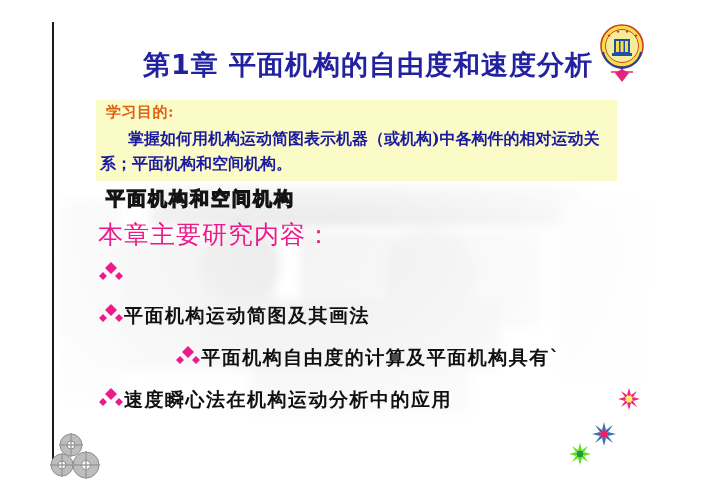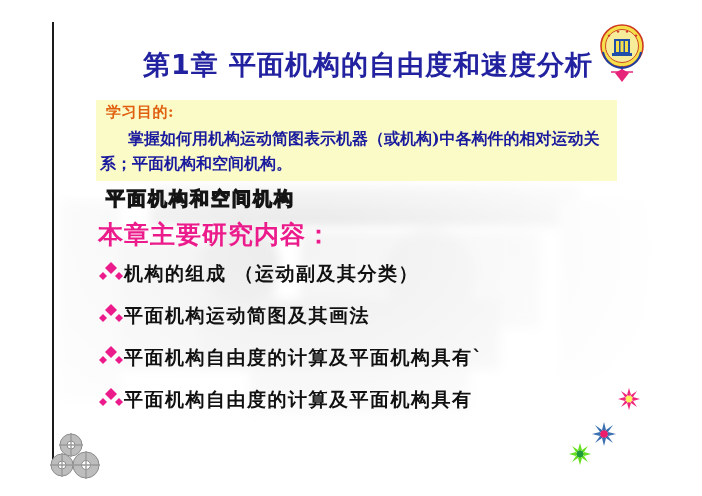--- a/index.html
+++ b/index.html
@@ -106,21 +106,21 @@
     -webkit-text-stroke: 1.2px #141414;
     letter-spacing: 2px;
   }
 
   
   #section-heading {
     position: absolute;
     left: 98px;
     top: 218px;
     font-size: 25px;
-    font-weight: bold;
+    font-weight: normal;
     font-family: "DejaVu Sans", "Liberation Sans", sans-serif;
     color: #ec1b8c;
     letter-spacing: 1px;
   }
 
   
   #bullets {
     position: absolute;
     left: 98px;
     top: 258px;
@@ -220,38 +220,37 @@
     <div class="bullet-row">
       <span class="bullet-marker">
         <svg width="26" height="26" viewBox="0 0 26 26" aria-hidden="true">
           <g fill="#ec1b8c">
             <polygon points="13,2 19,8 13,14 7,8"></polygon>
             <polygon points="5,12 9,16 5,20 1,16"></polygon>
             <polygon points="21,12 25,16 21,20 17,16"></polygon>
           </g>
         </svg>
       </span>
-      <span class="bullet-text">机构的组成 （运动副及其分类）</span>
     </div>
 
     <div class="bullet-row">
       <span class="bullet-marker">
         <svg width="26" height="26" viewBox="0 0 26 26" aria-hidden="true">
           <g fill="#ec1b8c">
             <polygon points="13,2 19,8 13,14 7,8"></polygon>
             <polygon points="5,12 9,16 5,20 1,16"></polygon>
             <polygon points="21,12 25,16 21,20 17,16"></polygon>
           </g>
         </svg>
       </span>
       <span class="bullet-text">平面机构运动简图及其画法</span>
     </div>
 
     <div>
-      <div class="bullet-row" style="margin-bottom:0;">
+      <div class="bullet-row" style="margin-bottom:0;justify-content:center;">
         <span class="bullet-marker">
           <svg width="26" height="26" viewBox="0 0 26 26" aria-hidden="true">
             <g fill="#ec1b8c">
               <polygon points="13,2 19,8 13,14 7,8"></polygon>
               <polygon points="5,12 9,16 5,20 1,16"></polygon>
               <polygon points="21,12 25,16 21,20 17,16"></polygon>
             </g>
           </svg>
         </span>
         <span class="bullet-text">平面机构自由度的计算及平面机构具有`</span>
@@ -261,21 +260,21 @@
     <div class="bullet-row" style="margin-top:10px;">
       <span class="bullet-marker">
         <svg width="26" height="26" viewBox="0 0 26 26" aria-hidden="true">
           <g fill="#ec1b8c">
             <polygon points="13,2 19,8 13,14 7,8"></polygon>
             <polygon points="5,12 9,16 5,20 1,16"></polygon>
             <polygon points="21,12 25,16 21,20 17,16"></polygon>
           </g>
         </svg>
       </span>
-      <span class="bullet-text">平面机构自由度的计算及平面机构具有</span>
+      <span class="bullet-text">速度瞬心法在机构运动分析中的应用</span>
     </div>
 
   </div>
 
   <div class="deco" id="logo-emblem">
     <svg width="52" height="62" viewBox="0 0 52 62" aria-hidden="true">
       <circle cx="26" cy="24" r="21" fill="#f5e04a" stroke="#cf3b1f" stroke-width="1.6"></circle>
       <circle cx="26" cy="24" r="16.5" fill="#f7ec9a" stroke="#d04a22" stroke-width="1"></circle>
       <g fill="#cf2222" font-size="4.5" font-family="'DejaVu Sans',sans-serif">
         <text x="11" y="15">★</text>

